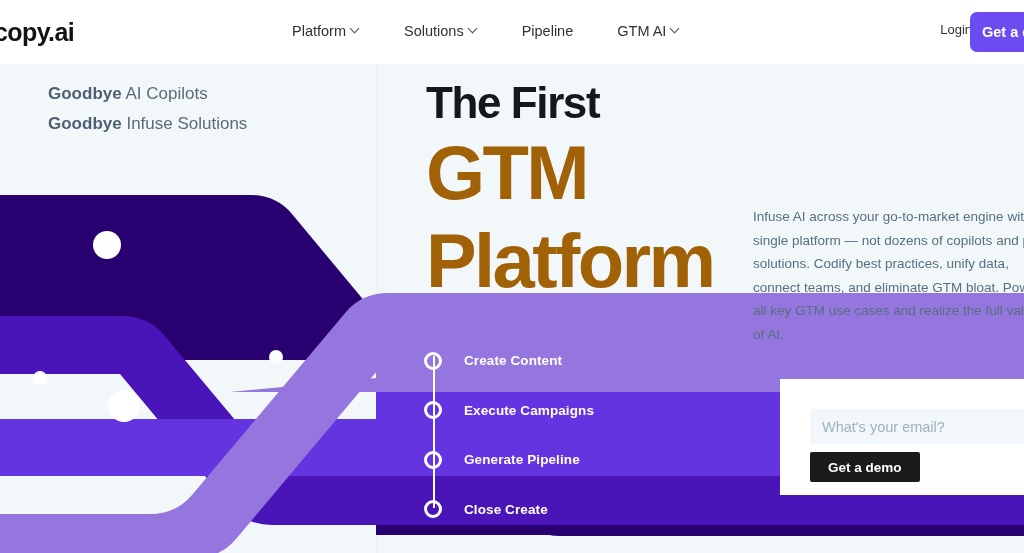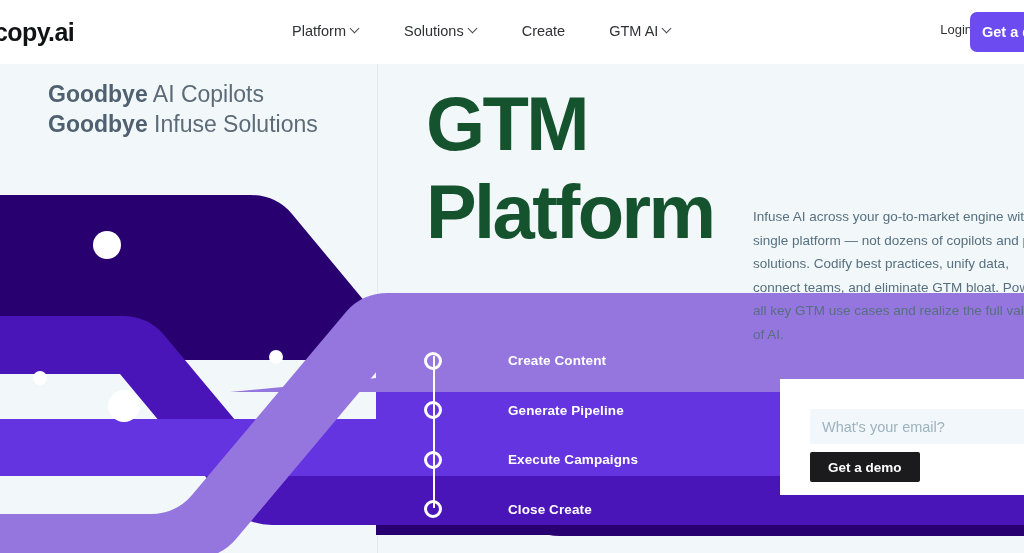--- a/index.html
+++ b/index.html
@@ -127,21 +127,21 @@
   }
 
   
   .goodbye {
     position: absolute;
     left: 48px;
     top: 15px;
     z-index: 20;
   }
   .goodbye-line {
-    font-size: 23px;
+    font-size: 17px;
     line-height: 30px;
     color: #5c6b78;
     white-space: nowrap;
   }
   .goodbye-line b {
     font-weight: bold;
     color: #4f6070;
   }
 
   
@@ -157,21 +157,21 @@
     font-weight: bold;
     letter-spacing: -1.4px;
     color: #15171a;
     white-space: nowrap;
   }
   .headline .big {
     font-size: 76px;
     line-height: 84px;
     font-weight: bold;
     letter-spacing: -2.6px;
-    color: #14532d;
+    color: #a16207;
     white-space: nowrap;
     margin-top: 4px;
   }
 
   
   .hero-para {
     position: absolute;
     left: 753px;
     top: 141px;
     width: 300px;
@@ -205,21 +205,20 @@
     top: 20px;
     width: 2px;
     height: 152px;
     background: #ffffff;
   }
   .step {
     position: relative;
     height: 49.5px;
     display: flex;
     align-items: center;
-    gap: 44px;
   }
   .step-dot {
     width: 18px;
     height: 18px;
     border-radius: 50%;
     border: 3px solid #ffffff;
     background: transparent;
     box-sizing: border-box;
     flex: 0 0 auto;
     z-index: 2;
@@ -292,21 +291,21 @@
         <span class="chev"></span>
       </div>
 
 
       <div class="nav-item">
         <span class="label">Solutions</span>
         <span class="chev"></span>
       </div>
 
       <div class="nav-item">
-        <span class="label">Create</span>
+        <span class="label">Pipeline</span>
       </div>
 
       <div class="nav-item">
         <span class="label">GTM AI</span>
         <span class="chev"></span>
       </div>
 
     </div>
 
     <div class="nav-login">Login</div>
@@ -350,42 +349,43 @@
         <b>Goodbye</b>
         <span>AI Copilots</span>
       </div>
       <div class="goodbye-line">
         <b>Goodbye</b>
         <span>Infuse Solutions</span>
       </div>
     </div>
 
     <div class="headline">
+      <div class="small">The First</div>
       <div class="big">GTM</div>
       <div class="big">Platform</div>
     </div>
 
     <div class="hero-para">Infuse AI across your go-to-market engine with a single platform — not dozens of copilots and point solutions. Codify best practices, unify data, connect teams, and eliminate GTM bloat. Power all key GTM use cases and realize the full value of AI.</div>
 
     <div class="steps">
       <div class="step-rail"></div>
 
       <div class="step">
         <span class="step-dot"></span>
         <span class="step-label">Create Content</span>
       </div>
 
       <div class="step">
         <span class="step-dot"></span>
-        <span class="step-label">Generate Pipeline</span>
+        <span class="step-label">Execute Campaigns</span>
       </div>
 
       <div class="step">
         <span class="step-dot"></span>
-        <span class="step-label">Execute Campaigns</span>
+        <span class="step-label">Generate Pipeline</span>
       </div>
 
       <div class="step">
         <span class="step-dot"></span>
         <span class="step-label">Close Create</span>
       </div>
     </div>
 
     <div class="email-card">
       <input class="email-input" type="text" placeholder="What's your email?" style="">

